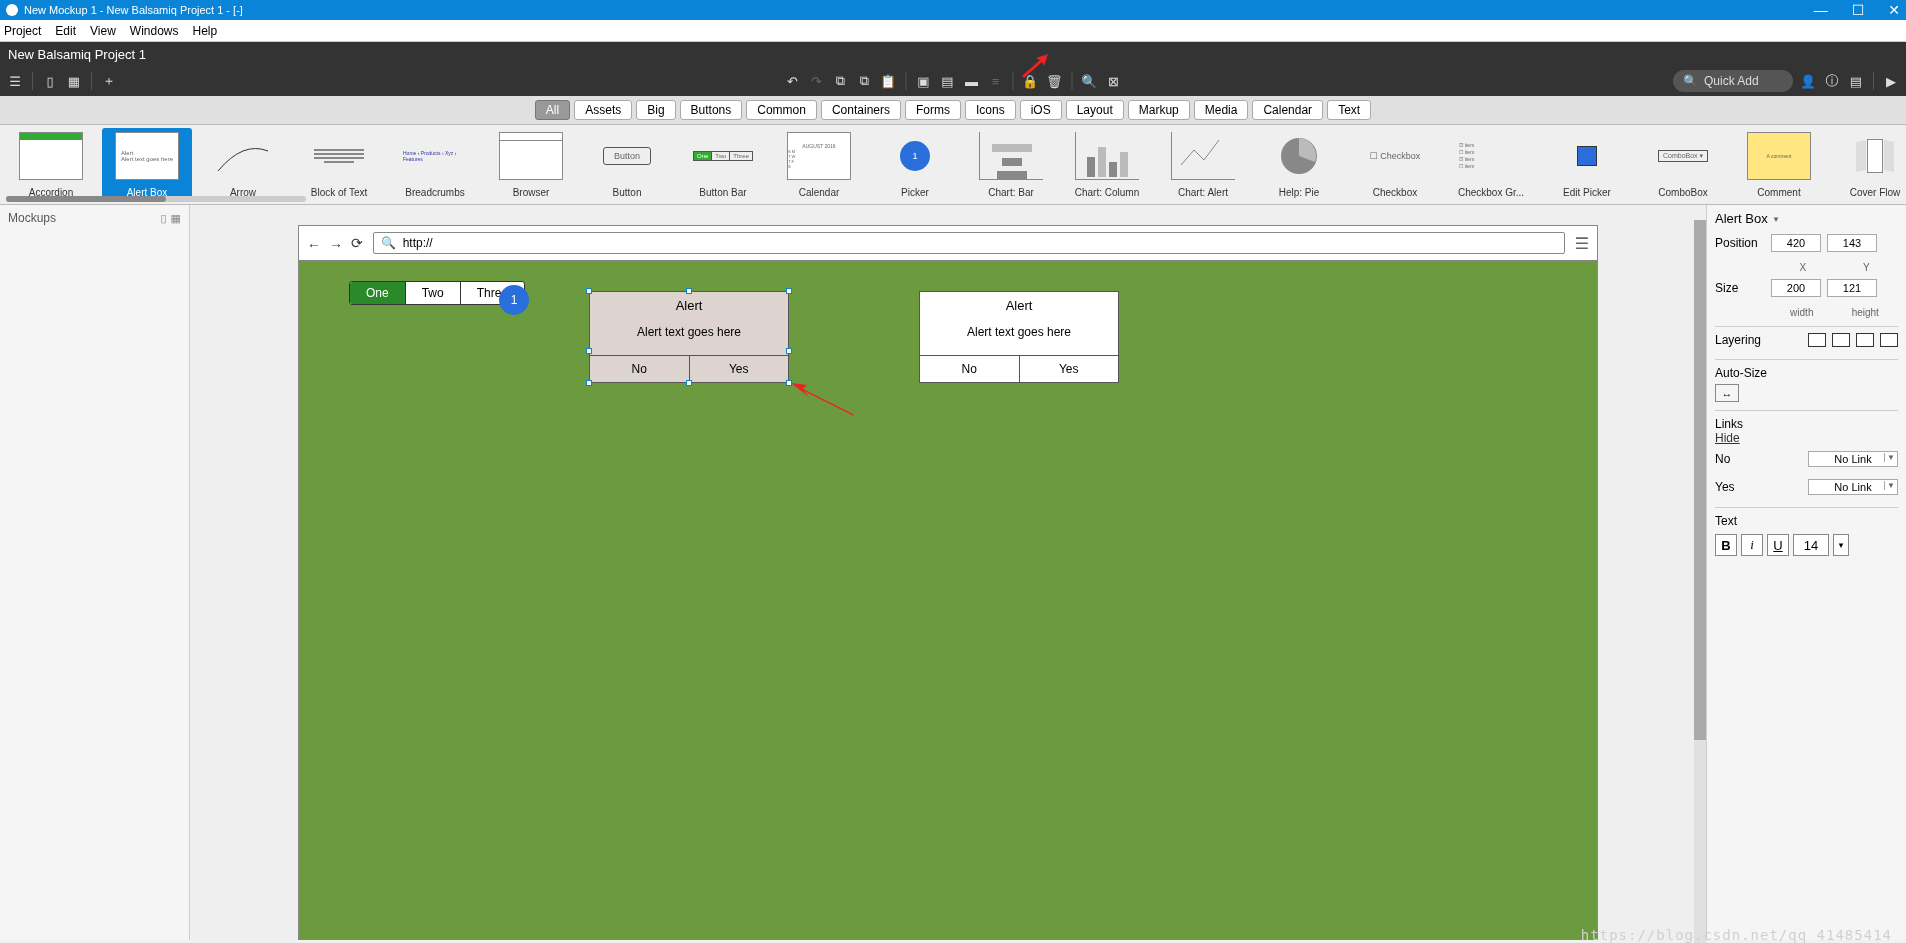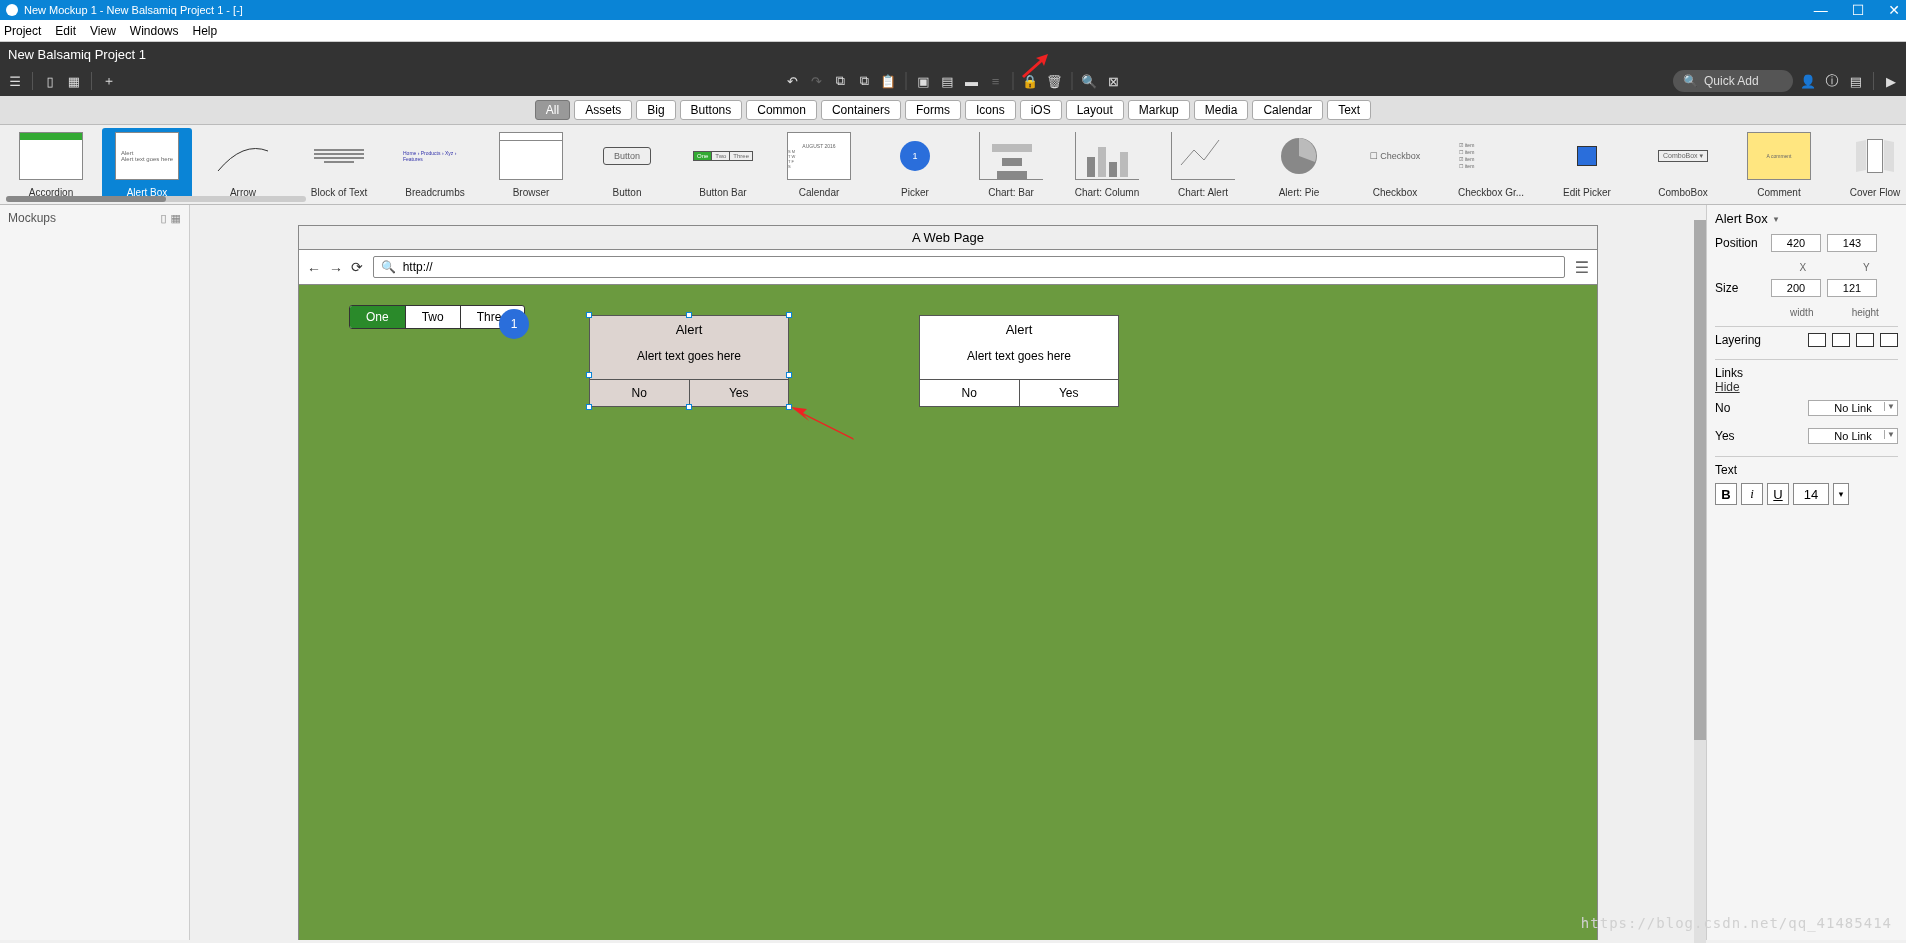--- a/index.html
+++ b/index.html
@@ -95,21 +95,21 @@
 .autosize-btn { width: 24px; height: 18px; border: 1px solid #888; display: inline-flex; align-items: center; justify-content: center; font-size: 11px; margin-top: 4px; }
 .link-hide { text-decoration: underline; color: #333; }
 .link-select { width: 90px; border: 1px solid #aaa; font-size: 11px; padding: 1px 4px; text-align: center; background: #fff; position: relative; }
 .link-select::after { content: "▼"; position: absolute; right: 2px; top: 1px; font-size: 8px; color: #666; border-left: 1px solid #aaa; padding-left: 2px; }
 .text-toolbar { display: flex; gap: 4px; margin-top: 6px; }
 .text-btn { width: 22px; height: 22px; border: 1px solid #888; display: inline-flex; align-items: center; justify-content: center; font-size: 13px; background: #fff; }
 .vscroll { position: absolute; right: 200px; top: 220px; bottom: 0; width: 12px; background: #e0e0e0; }
 .vscroll-thumb { width: 100%; height: 520px; background: #aaa; }
 
 .annotation-arrow-top { position: absolute; top: 52px; left: 1020px; }
-.watermark { position: absolute; bottom: 12px; right: 14px; color: #d0d0d0; font-size: 14px; font-family: monospace; letter-spacing: 1px; }
+.watermark { position: absolute; bottom: 0; right: 14px; color: #d0d0d0; font-size: 14px; font-family: monospace; letter-spacing: 1px; }
 </style>
 </head>
 <body>
 
 <div class="titlebar">
   <span class="app-icon"></span>
   <span>New Mockup 1 - New Balsamiq Project 1 - [-]</span>
   <div class="win-controls">
     <span>—</span>
     <span>☐</span>
@@ -279,21 +279,21 @@
       </div>
       <span>Chart: Alert</span>
     </div>
   <div class="palette-item">
       <div class="palette-thumb" style="background:none;border:none">
         <svg width="40" height="40">
           <circle cx="20" cy="20" r="18" fill="#888"></circle>
           <path d="M 20 20 L 20 2 A 18 18 0 0 1 36 26 Z" fill="#bbb"></path>
         </svg>
       </div>
-      <span>Alert: Pie</span>
+      <span>Help: Pie</span>
     </div>
   <div class="palette-item">
       <div class="palette-thumb" style="background:none;border:none">☐ Checkbox</div>
       <span>Checkbox</span>
     </div>
   <div class="palette-item">
       <div class="palette-thumb" style="background:none;border:none;flex-direction:column;align-items:flex-start;font-size:5px;gap:1px">
         <span>☑ item</span>
         <span>☐ item</span>
         <span>☑ item</span>
@@ -338,21 +338,20 @@
       <span>Mockups</span>
       <span class="panel-icons">
           <span>▯</span>
           <span>▦</span>
         </span>
     </div>
   </div>
 
   <div class="canvas-wrap">
     <div class="browser-mock">
-      <div class="browser-title">A Web Page</div>
       <div class="browser-toolbar">
         <div class="nav-arrows">
           <span>←</span>
           <span>→</span>
           <span>⟳</span>
         </div>
         <div class="browser-url">
           <span>🔍</span>
           <span>http://</span>
         </div>
@@ -437,20 +436,24 @@
         <span>Layering</span>
         <span class="layer-icons">
           <span class="li"></span>
           <span class="li"></span>
           <span class="li"></span>
           <span class="li"></span>
         </span>
       </div>
     </div>
 
+    <div class="props-section">
+      <div>Auto-Size</div>
+      <div class="autosize-btn">↔</div>
+    </div>
 
     <div class="props-section">
       <div>Links</div>
       <div class="link-hide">Hide</div>
       <div class="props-row" style="margin-top:6px">
         <span class="label">No</span>
         <span style="flex:1"></span>
         <span class="link-select">No Link</span>
       </div>
       <div class="props-row">

